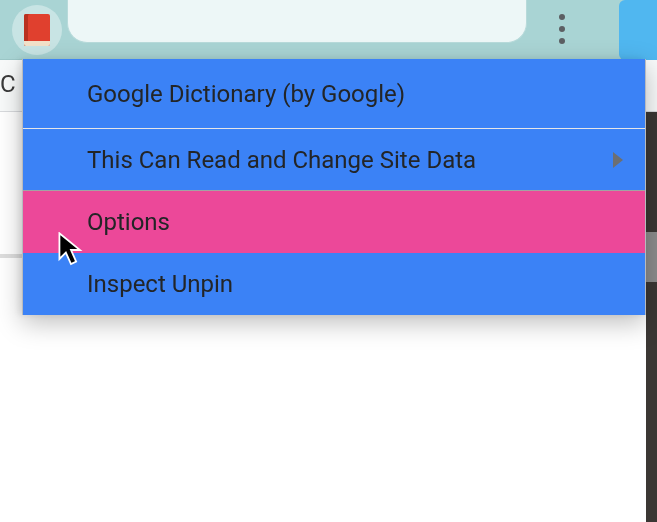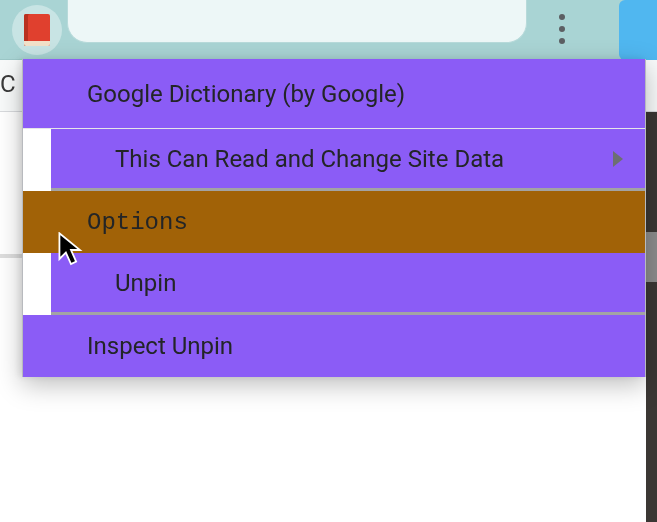--- a/index.html
+++ b/index.html
@@ -119,36 +119,34 @@
   }
   .menu-row {
     display: flex;
     align-items: center;
     height: 62px;
     padding: 0 24px 0 64px;
     font-size: 24px;
     color: #232527;
     cursor: pointer;
     position: relative;
-    background: #8b5cf6;
+    background: #3b82f6;
   }
   .menu-title {
     height: 70px;
     font-size: 24px;
     color: #232527;
     border-bottom: 1px solid #e5e6e8;
     cursor: default;
   }
   .sep-bottom {
-    border-bottom: 3px solid #a3a3a3;
-    margin-left: 28px;
+    border-bottom: 1px solid #a3a3a3;
   }
   .menu-row.hover {
-    background: #a16207;
-    font-family: Liberation Mono, monospace;
+    background: #ec4899;
   }
   .submenu-arrow {
     position: absolute;
     right: 22px;
     top: 50%;
     transform: translateY(-50%);
     width: 0; height: 0;
     border-top: 8px solid transparent;
     border-bottom: 8px solid transparent;
     border-left: 10px solid #6d6f72;
@@ -210,23 +208,20 @@
   <div class="menu-row sep-bottom">
     <span>This Can Read and Change Site Data</span>
     <span class="submenu-arrow"></span>
   </div>
 
   <div class="menu-row hover">
     <span>Options</span>
   </div>
 
 
-  <div class="menu-row sep-bottom">
-    <span>Unpin</span>
-  </div>
 
 
   <div class="menu-row">
     <span>Inspect Unpin</span>
   </div>
 </div>
 
 <svg class="cursor" width="26" height="36" viewBox="0 0 20 28">
   <path d="M1 1 L1 21 L6 16 L10 25 L14 23 L10 14 L17 14 Z" fill="#000" stroke="#fff" stroke-width="1.4"></path>
 </svg>

